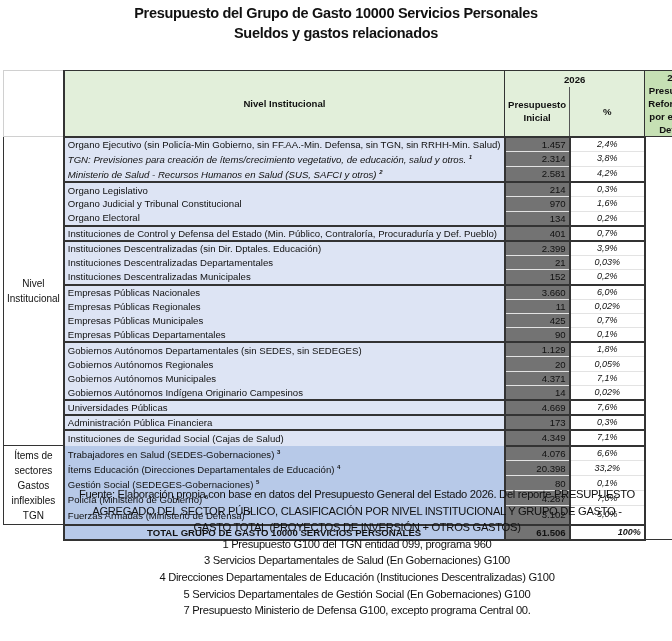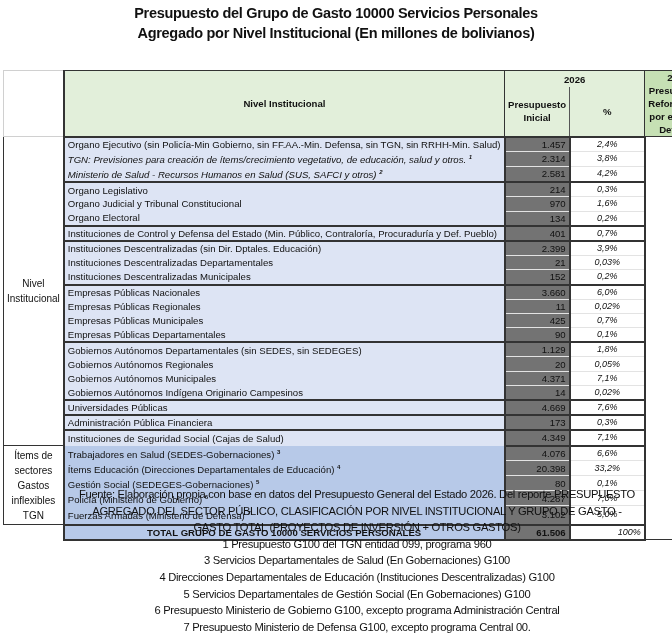--- a/index.html
+++ b/index.html
@@ -29,21 +29,21 @@
   .total .num, .total .pct { border-top:2px solid #333; border-bottom:2px solid #333; }
   .notes { position:absolute; left:77px; top:486px; width:560px; font-size:11.2px; line-height:16.6px; letter-spacing:-0.3px; }
   .notes div { white-space:nowrap;text-align:center; }
   .notes .src { white-space:normal; }
 </style>
 </head>
 <body>
 
 <div class="titles">
   <div>Presupuesto del Grupo de Gasto 10000 Servicios Personales</div>
-  <div>Agregado por Nivel Institucional (En millones de bolivianos)</div>
+  <div>Sueldos y gastos relacionados</div>
 </div>
 
 <table class="t">
   <colgroup>
     <col style="width:65px">
       <col style="width:415px">
       <col style="width:60px">
       <col style="width:34px">
       <col style="width:92px">
   </colgroup>
@@ -191,26 +191,25 @@
       </tr>
       <tr>
         <td class="lbl2" style="height: 18px;"><span>Fuerzas Armadas (Ministerio de Defensa)</span> <sup>7</sup></td>
         <td class="num">3.102</td>
         <td class="pct">5,0%</td>
       </tr>
       <tr class="total">
         <td style="background: rgb(255, 255, 255);"></td>
         <td class="lbl2" style="border-top: 2px solid rgb(51, 51, 51);">TOTAL GRUPO DE GASTO 10000 SERVICIOS PERSONALES</td>
         <td class="num">61.506</td>
-        <td class="pct" style="font-weight: normal; padding-left: 47px;">100%</td>
+        <td class="pct" style="font-weight: bold; padding-left: 47px;">100%</td>
       </tr>
     </tbody>
 </table>
 
 <div class="notes">
   <div class="src">Fuente: Elaboración propia con base en datos del Presupuesto General del Estado 2026. Del reporte PRESUPUESTO AGREGADO DEL SECTOR PÚBLICO, CLASIFICACIÓN POR NIVEL INSTITUCIONAL Y GRUPO DE GASTO - GASTO TOTAL (PROYECTOS DE INVERSIÓN + OTROS GASTOS)</div>
   <div>1 Presupuesto G100 del TGN entidad 099, programa 960</div>
   <div>3 Servicios Departamentales de Salud (En Gobernaciones) G100</div>
   <div>4 Direcciones Departamentales de Educación (Instituciones Descentralizadas) G100</div>
   <div>5 Servicios Departamentales de Gestión Social (En Gobernaciones) G100</div>
-  <div>6 Presupuesto Ministerio de Gobierno G100, excepto programa Administración Central</div>
   <div>7 Presupuesto Ministerio de Defensa G100, excepto programa Central 00.</div>
 </div>
 
 </body></html>

